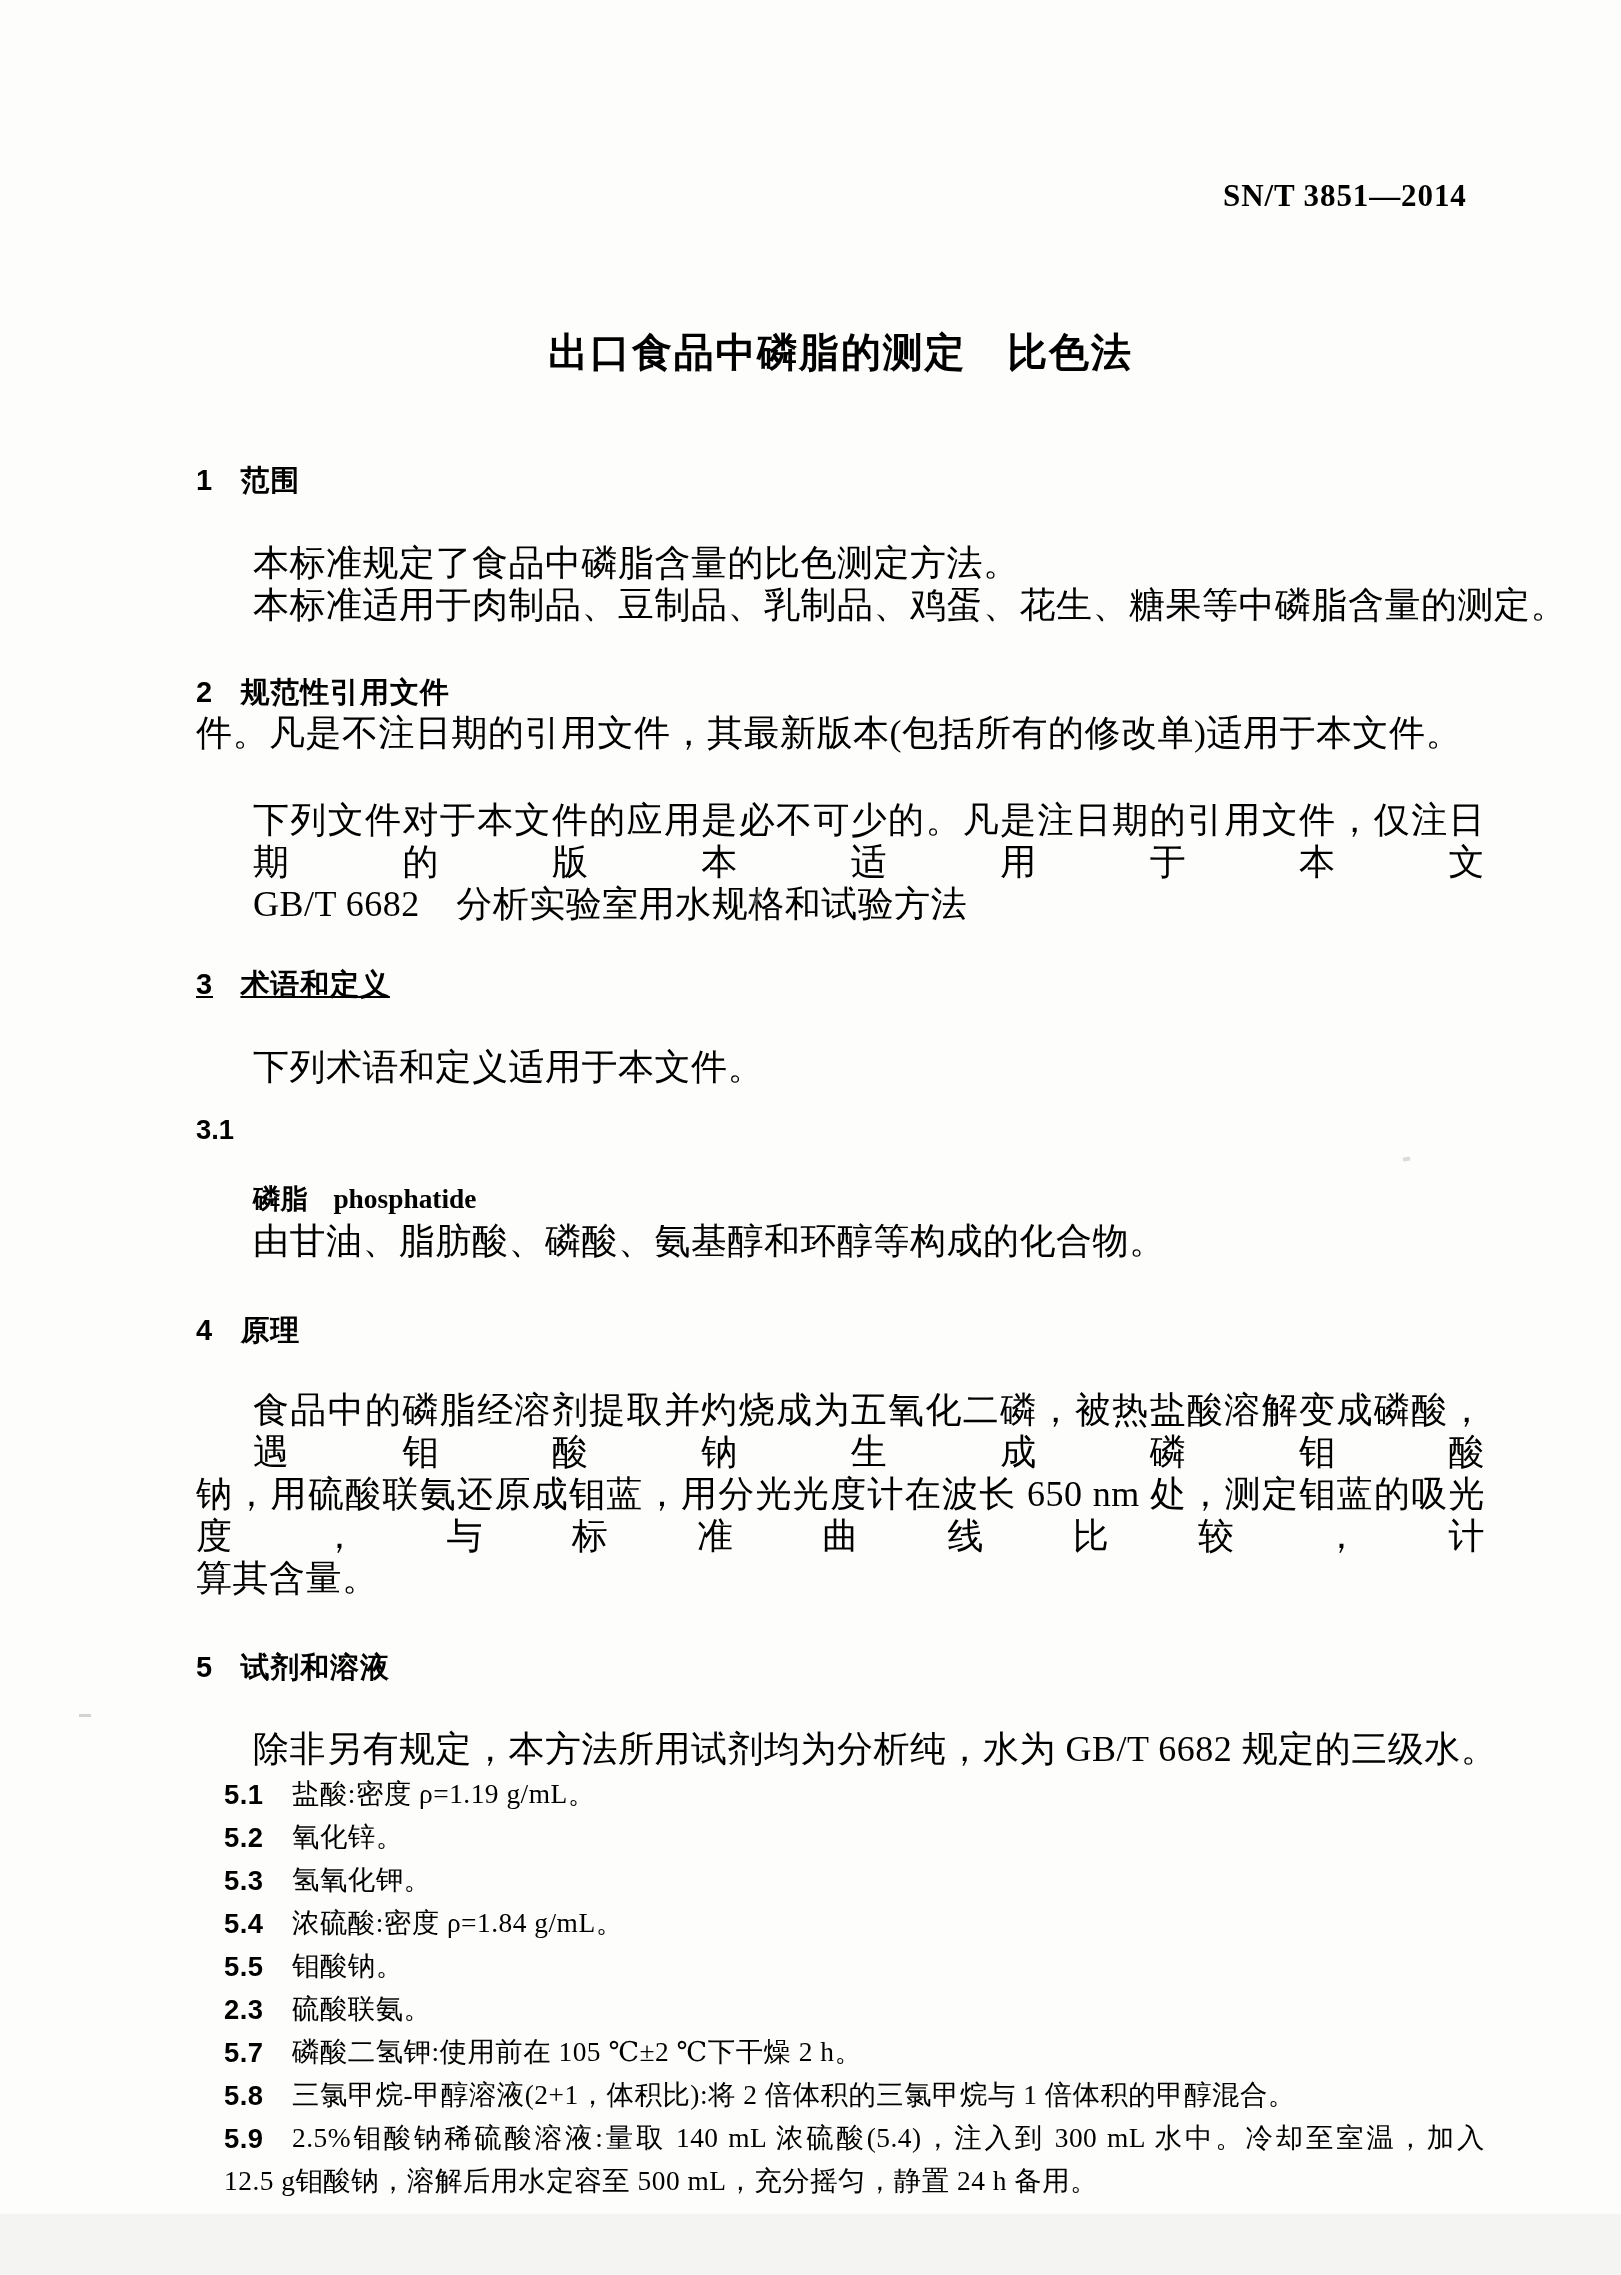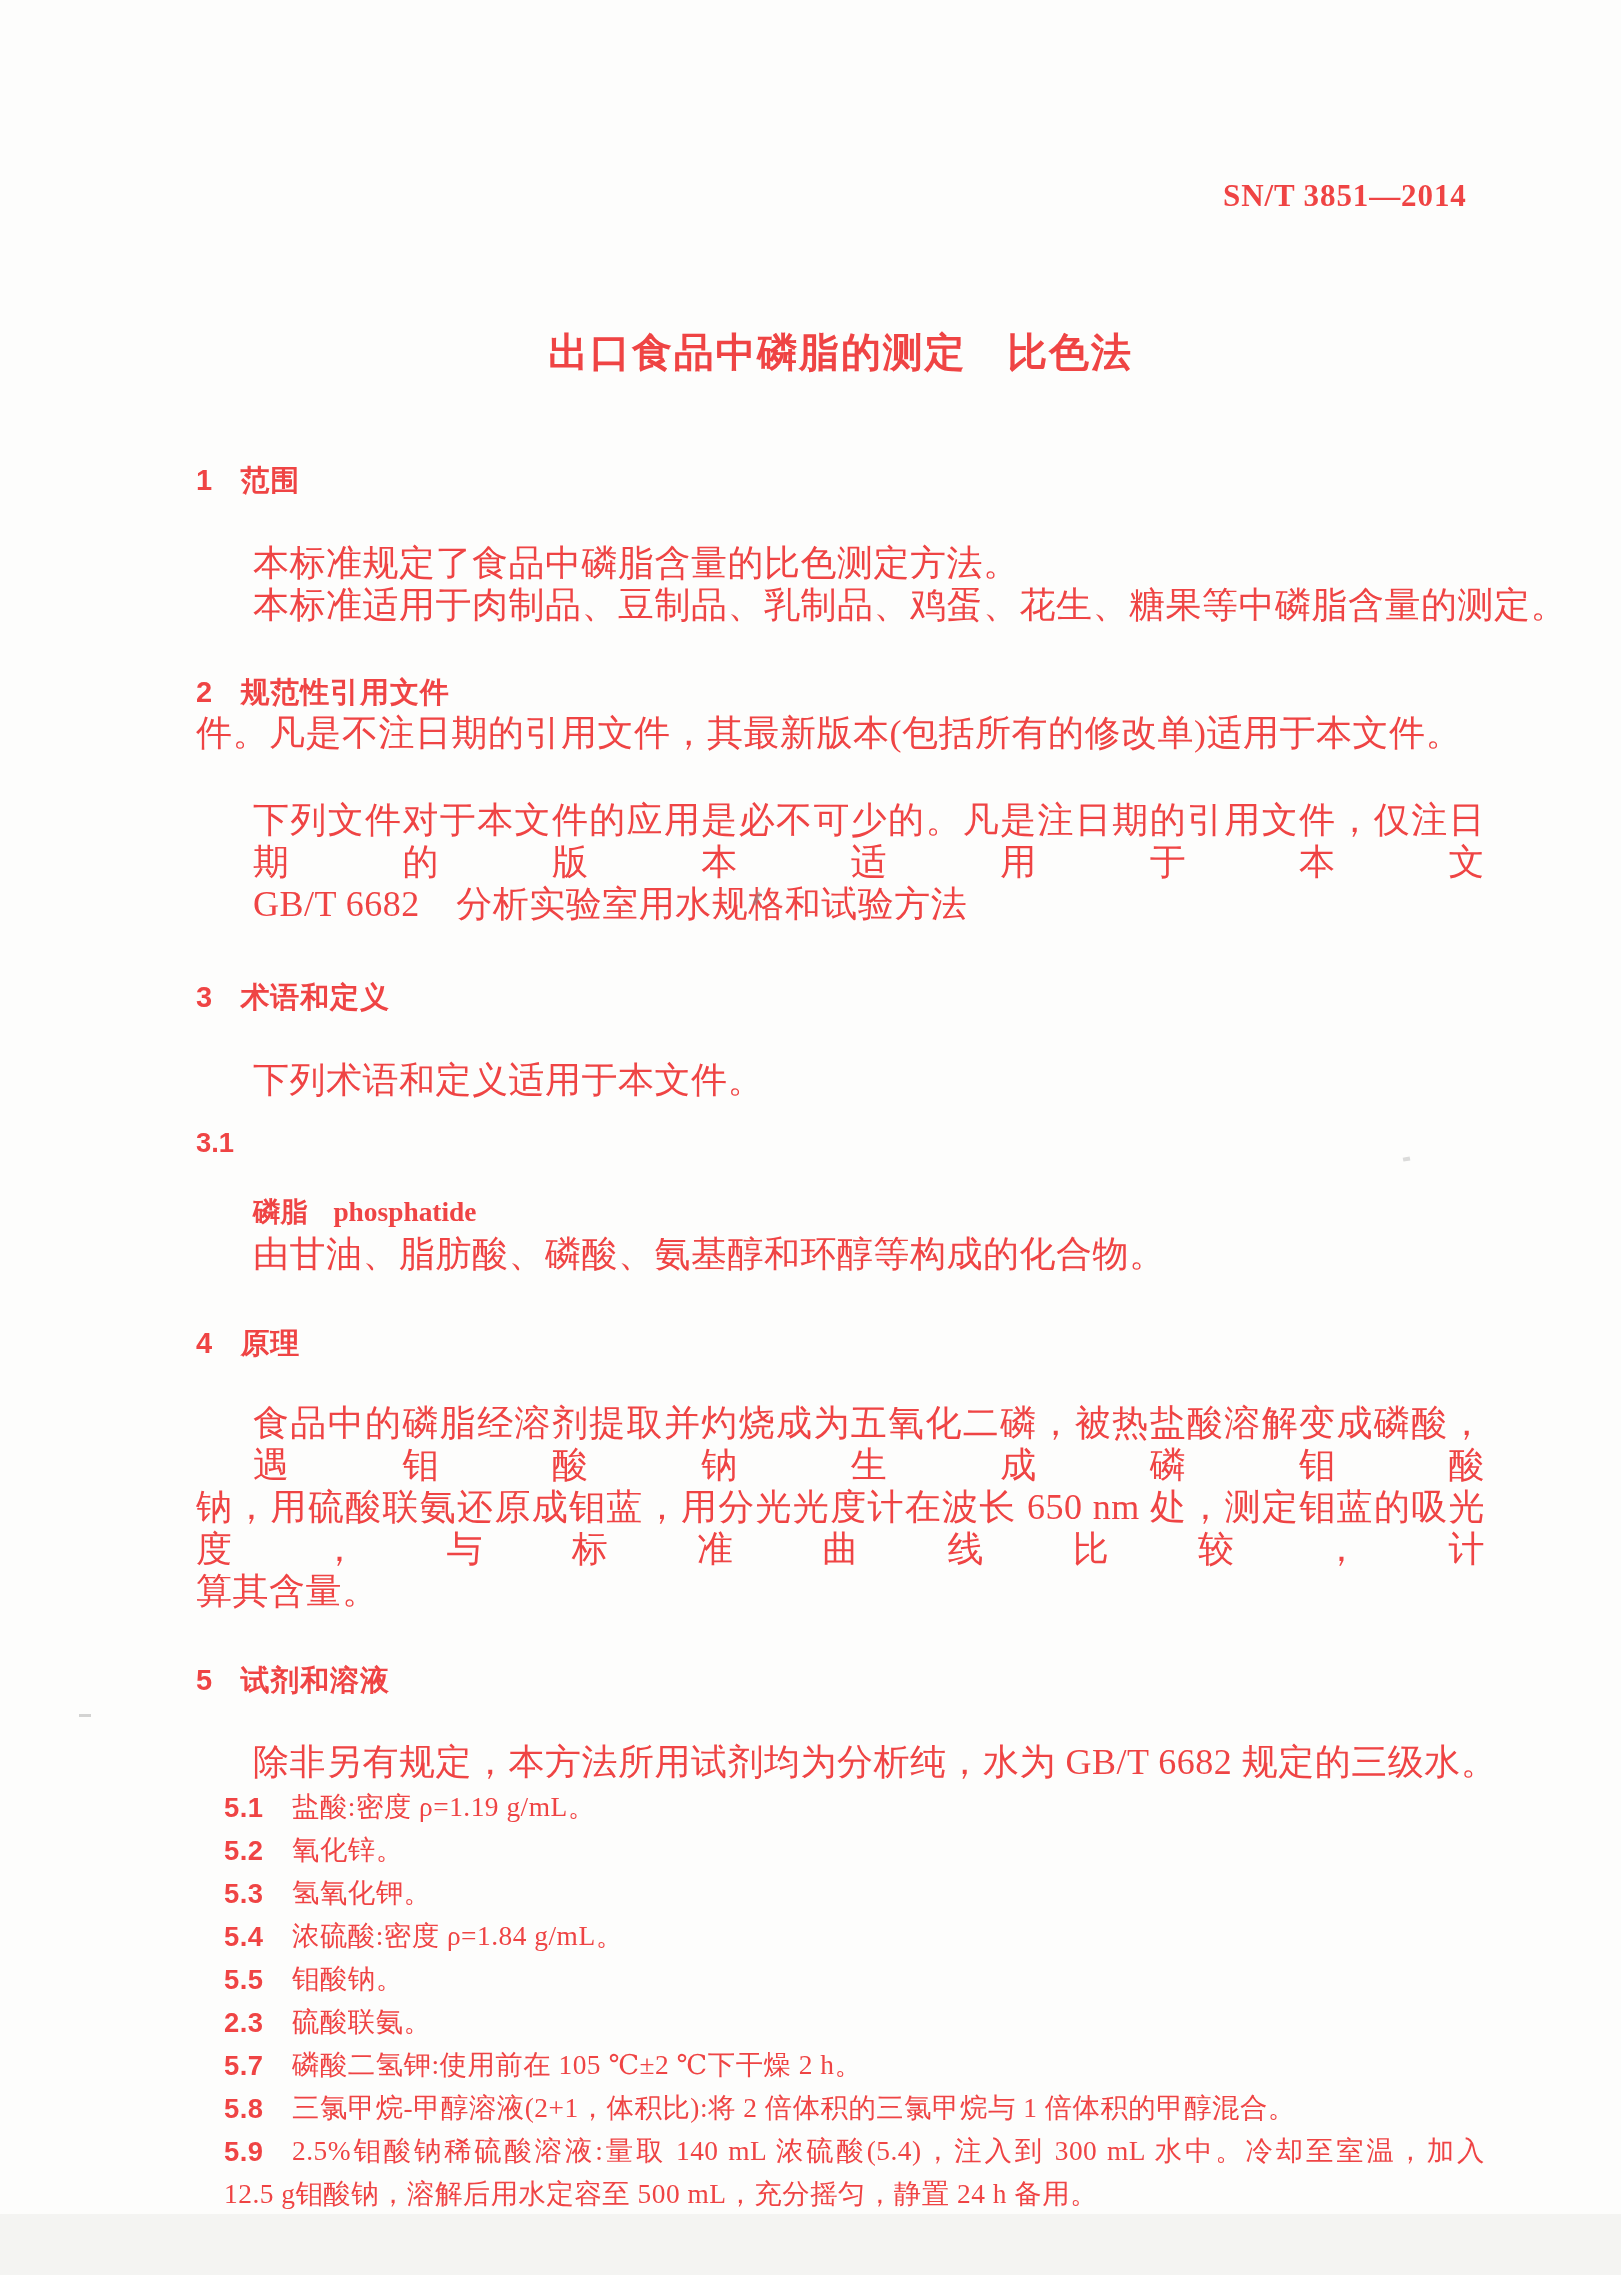--- a/index.html
+++ b/index.html
@@ -5,21 +5,21 @@
   html, body { margin: 0; padding: 0; }
   body {
     width: 1622px; height: 2275px;
     background: #f4f4f2;
     font-family: "Liberation Serif", "DejaVu Serif", serif;
   }
   .page {
     position: relative;
     width: 1622px; height: 2214px;
     background: #fdfdfc;
-    color: #ef4444;
+    color: #000000;
     overflow: hidden;
     box-sizing: border-box;
     padding: 179px 137px 0 196px;
   }
 
   
   .std-no {
     text-align: right;
     margin-right: 18.3px;
     font-family: "Liberation Serif", "DejaVu Serif", serif;
@@ -46,21 +46,21 @@
   .sec-h {
     font-family: "Liberation Sans", "DejaVu Sans", sans-serif;
     font-weight: bold;
     font-size: 29px;
     line-height: 40px;
     letter-spacing: 0.9px;
   }
   .sec-h .num { margin-right: 27.4px; }
   .mt-h1 { margin-top: 79px; }
   .mt-h2 { margin-top: 46px; }
-  .mt-h3 { margin-top: 52px; }
+  .mt-h3 { margin-top: 39px; text-decoration: underline; }
   .mt-h4 { margin-top: 48px; }
   .mt-h5 { margin-top: 48px; }
 
   
   .bl {
     font-size: 36px;
     line-height: 42px;
     letter-spacing: 0.5px;
     white-space: nowrap;
   }

